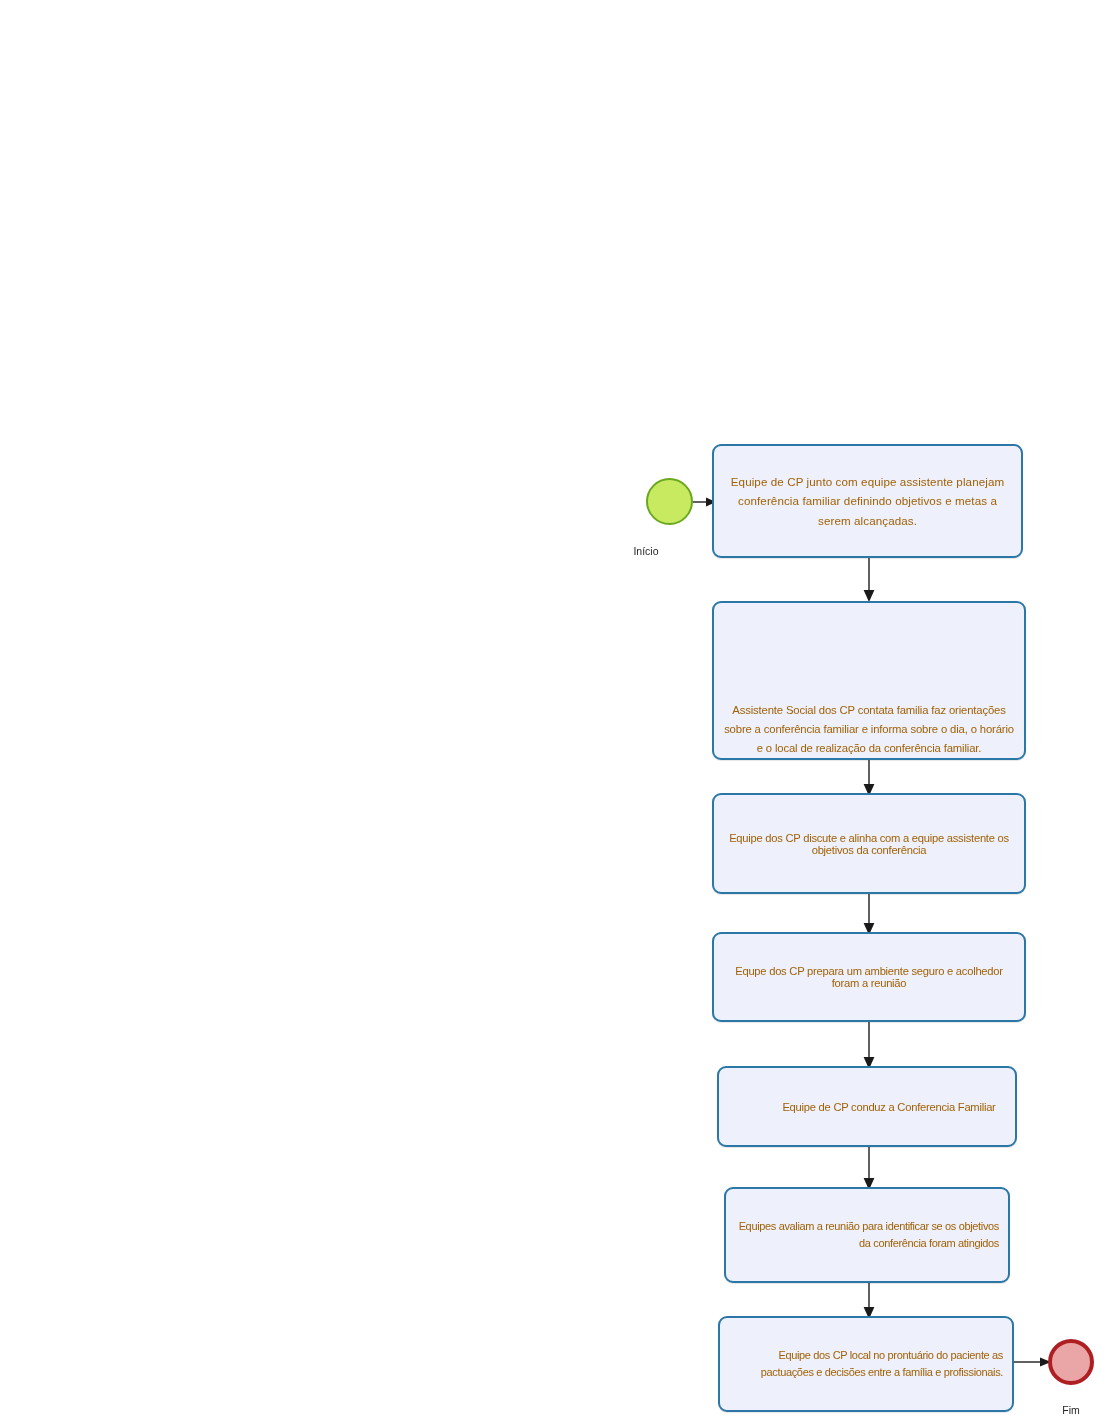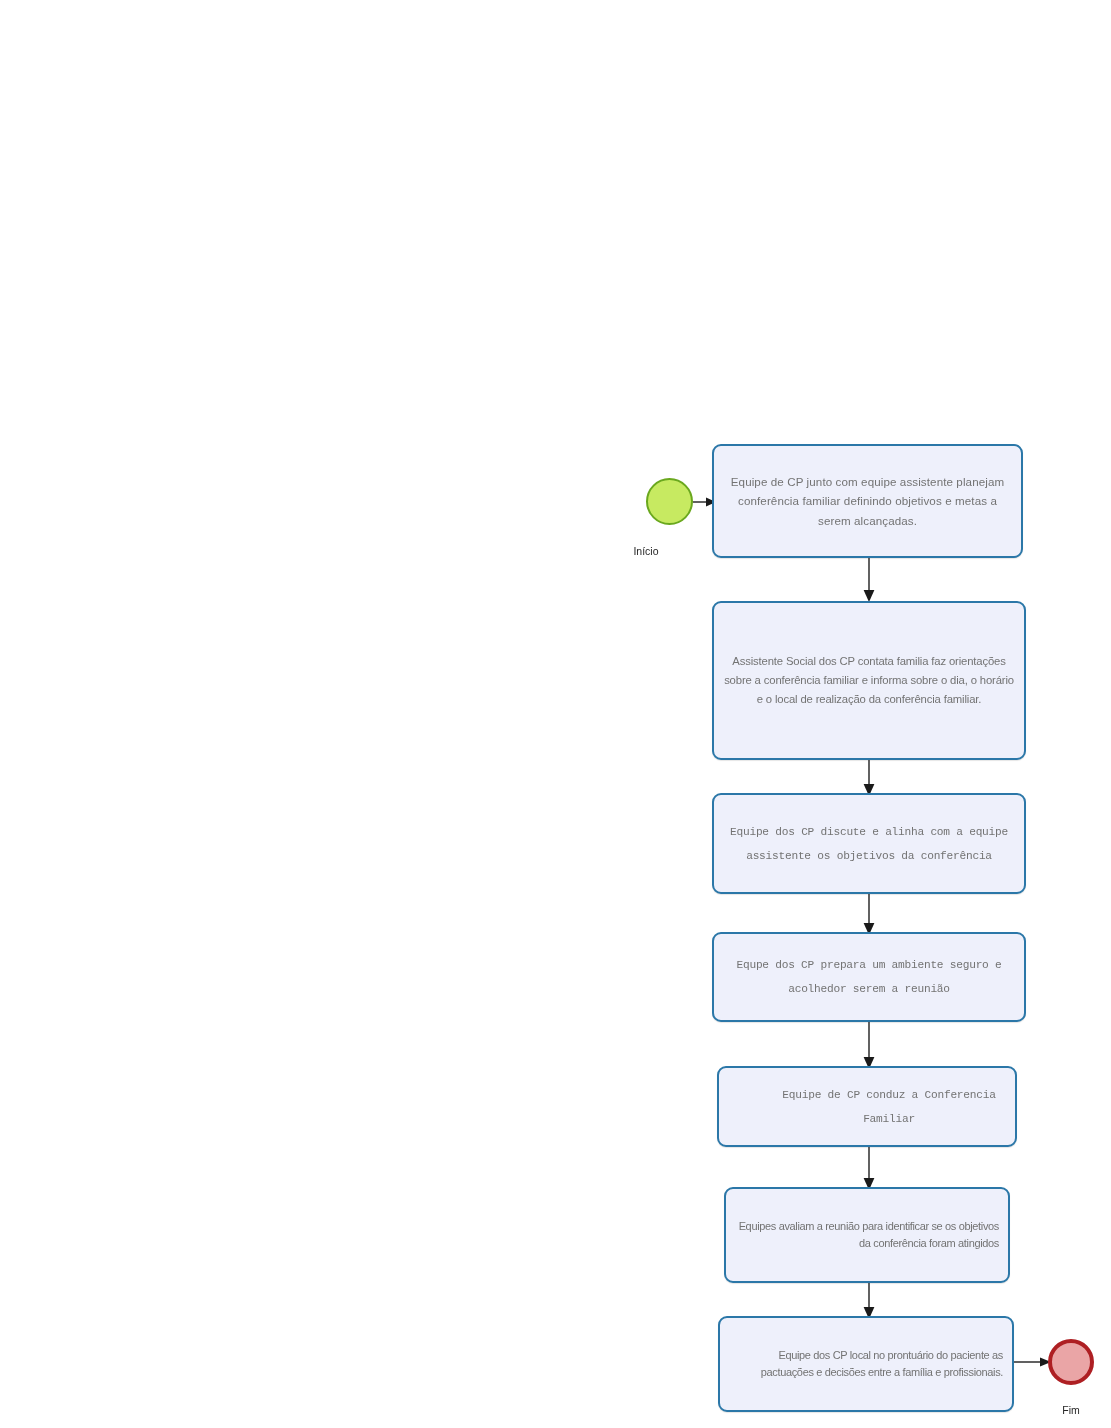--- a/index.html
+++ b/index.html
@@ -20,33 +20,33 @@
   .node-box {
     position: absolute;
     box-sizing: border-box;
     background: #eef0fb;
     border: 2px solid #2b77a8;
     border-radius: 9px;
     display: flex;
     align-items: center;
     justify-content: center;
     text-align: center;
-    color: #737373;
+    color: #a16207;
     box-shadow: 0 1px 1px rgba(0,0,0,0.10);
   }
   .node-box > span {
     display: block;
     padding: 0 9px;
     width: 100%;
   }
 
   
   .t-wide   { font-size: 11.6px; line-height: 19.5px; letter-spacing: 0.1px; }
   .t-mid    { font-size: 11.3px; line-height: 19px;  letter-spacing: -0.15px; }
-  .t-narrow { font-size: 11.2px; line-height: 24px;  letter-spacing: -0.25px; font-family: Liberation Mono, monospace; }
+  .t-narrow { font-size: 11.2px; line-height: 12px;  letter-spacing: -0.25px; }
   .t-tight  { font-size: 11.0px; line-height: 17px;  letter-spacing: -0.35px; text-align: right; }
 
   
   .event-circle {
     position: absolute;
     box-sizing: border-box;
     border-radius: 50%;
   }
   .start-circle {
     background: #c7ea61;
@@ -92,40 +92,40 @@
 
   <div class="node-box" style="left:712px; top:444px; width:311px; height:114px;">
     <span class="t-wide">Equipe de CP junto com equipe assistente planejam conferência familiar definindo objetivos e metas a serem alcançadas.</span>
   </div>
 
   <svg class="connector" style="left:859px; top:558px; width:20px; height:45px;" viewBox="0 0 20 45">
     <line x1="10" y1="0" x2="10" y2="35"></line>
     <polygon points="4.6,32 10,44 15.4,32"></polygon>
   </svg>
 
-  <div class="node-box" style="left:712px; top:601px; width:314px; height:159px;">
+  <div class="node-box" style="left:712px; top:601px; width:314px; height:159px;align-items:flex-end;">
     <span class="t-mid">Assistente Social dos CP contata familia faz orientações sobre a conferência familiar e informa sobre o dia, o horário e o local de realização da conferência familiar.</span>
   </div>
 
   <svg class="connector" style="left:859px; top:760px; width:20px; height:37px;" viewBox="0 0 20 37">
     <line x1="10" y1="0" x2="10" y2="27"></line>
     <polygon points="4.6,24 10,36 15.4,24"></polygon>
   </svg>
 
   <div class="node-box" style="left:712px; top:793px; width:314px; height:101px;">
     <span class="t-narrow">Equipe dos CP discute e alinha com a equipe assistente os objetivos da  conferência</span>
   </div>
 
   <svg class="connector" style="left:859px; top:894px; width:20px; height:42px;" viewBox="0 0 20 42">
     <line x1="10" y1="0" x2="10" y2="32"></line>
     <polygon points="4.6,29 10,41 15.4,29"></polygon>
   </svg>
 
   <div class="node-box" style="left:712px; top:932px; width:314px; height:90px;">
-    <span class="t-narrow">Equpe dos CP prepara um ambiente seguro e acolhedor serem a reunião</span>
+    <span class="t-narrow">Equpe dos CP prepara um ambiente seguro e acolhedor foram a reunião</span>
   </div>
 
   <svg class="connector" style="left:859px; top:1022px; width:20px; height:48px;" viewBox="0 0 20 48">
     <line x1="10" y1="0" x2="10" y2="38" stroke-width="1.3"></line>
     <polygon points="4.6,35 10,47 15.4,35"></polygon>
   </svg>
 
   <div class="node-box" style="left:717px; top:1066px; width:300px; height:81px;padding-left:44px;">
     <span class="t-narrow">Equipe de CP conduz a  Conferencia Familiar</span>
   </div>

